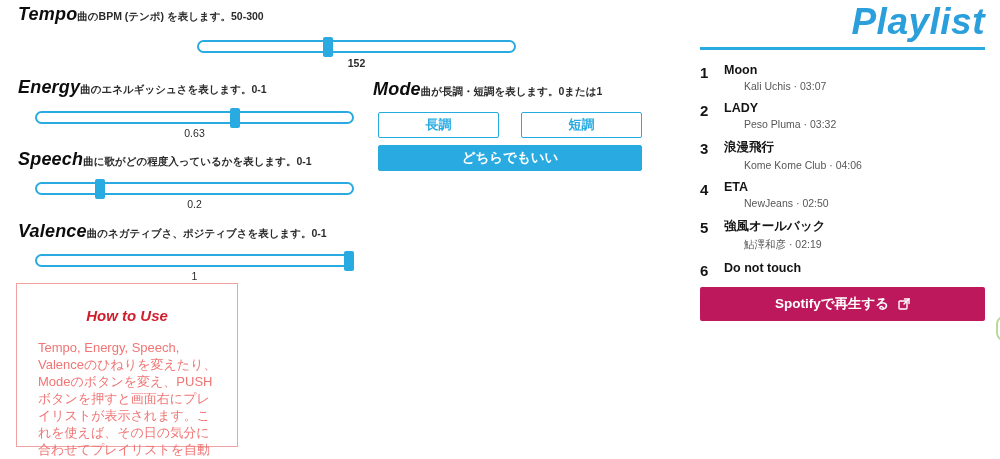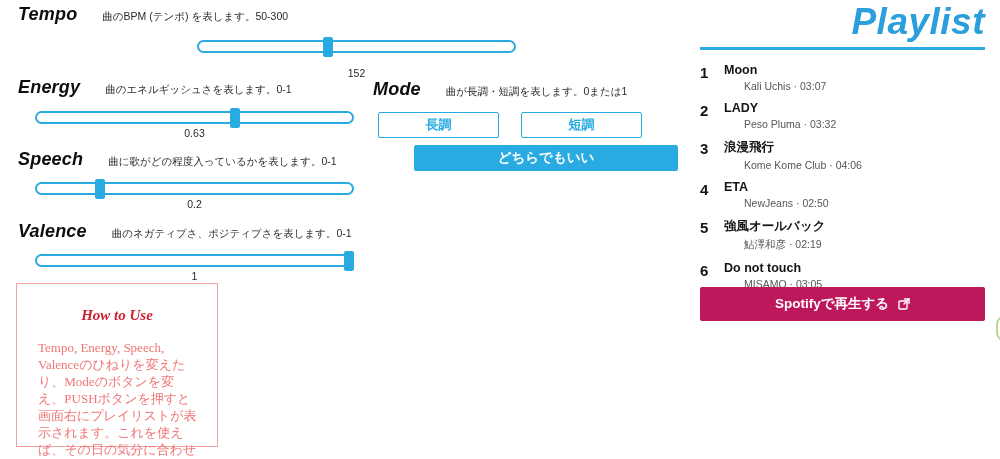--- a/index.html
+++ b/index.html
@@ -4,21 +4,21 @@
 <style>
   * { margin:0; padding:0; box-sizing:border-box; }
   html,body { background:#fff; }
   .app {
     position:relative; width:1000px; height:459px; overflow:hidden;
     background:#fff; font-family:"Liberation Sans", sans-serif; color:#1a1a1a;
   }
   
   .heading { position:absolute; white-space:nowrap; }
   .h-title { font-style:italic; font-weight:bold; font-size:18px; color:#0d0d0d; letter-spacing:.2px; }
-  .h-desc  { font-size:10.5px; color:#2b2b2b; margin-left:9px; font-weight:normal;padding-left:16px; }
+  .h-desc  { font-size:10.5px; color:#2b2b2b; font-weight:bold; }
   .h-tempo   { left:18px;  top:4px;  }
   .h-energy  { left:18px;  top:77px; }
   .h-speech  { left:18px;  top:149px;}
   .h-valence { left:18px;  top:221px;}
   .h-mode    { left:373px; top:79px; }
 
   .track {
     position:absolute; height:13px; width:319px;
     background:#fff; border:2px solid #29abe2; border-radius:7px; cursor:pointer;
   }
@@ -27,46 +27,45 @@
   .t-speech  { left:35px;  top:182px; }
   .t-valence { left:35px;  top:254px; }
   .thumb {
     position:absolute; top:50%; width:10px; height:20px;
     background:#29abe2; border-radius:2px; transform:translate(-50%,-50%); cursor:grab;
   }
   .value {
     position:absolute; width:319px; text-align:center;
     font-size:10.5px; color:#2b2b2b;
   }
-  .v-tempo   { left:197px; top:67px;  }
+  .v-tempo   { left:197px; top:57px;font-weight:bold;  }
   .v-energy  { left:35px;  top:127px; }
   .v-speech  { left:35px;  top:198px; }
   .v-valence { left:35px;  top:270px; }
 
   
   .mode-row { position:absolute; left:378px; top:112px; width:264px; display:flex; gap:22px; }
   .mode-btn {
     flex:1; height:26px; background:#fff; border:1px solid #29abe2; border-radius:2px;
     color:#29abe2; font-weight:bold; font-size:13px; cursor:pointer;
     display:flex; align-items:center; justify-content:center;
     font-family:"Liberation Sans", sans-serif;
   }
   .mode-either {
     position:absolute; left:378px; top:145px; width:264px; height:26px;
     background:#29abe2; border:1px solid #29abe2; border-radius:2px;
     color:#fff; font-weight:bold; font-size:13.5px; cursor:pointer;
     display:flex; align-items:center; justify-content:center;
     font-family:"Liberation Sans", sans-serif;
-    margin-left:36px;
   }
 
   
   .howto {
-    position:absolute; left:16px; top:283px; width:202px; height:164px;
-    border:1px solid #f2a0a0; background:#fff;font-family:Liberation Serif, serif;
+    position:absolute; left:16px; top:283px; width:222px; height:164px;
+    border:1px solid #f2a0a0; background:#fff;
   }
   .howto-title {
     margin-top:23px; text-align:center;
     font-style:italic; font-weight:bold; font-size:15px; color:#cf1f2e;
   }
   .howto-body {
     margin:15px 17px 0 21px; font-size:13px; line-height:17px; color:#f07575;
   }
 
   
@@ -202,21 +201,20 @@
         <div class="pl-meta">
           <div class="pl-song">強風オールバック</div>
           <div class="pl-sub"><span>鮎澤和彦</span> <span>·</span> <span>02:19</span></div>
         </div>
       </div>
 
       <div class="pl-item">
         <div class="pl-num">6</div>
         <div class="pl-meta">
           <div class="pl-song">Do not touch</div>
-          <div class="pl-sub"><span>MISAMO</span> <span>·</span> <span>03:05</span></div>
         </div>
       </div>
 
     </div>
 
     <button class="spotify-btn">
       <span>Spotifyで再生する</span>
       <svg class="ext-icon" viewBox="0 0 12 12" fill="none" stroke="#fff" stroke-width="1.4">
         <rect x="1" y="3" width="8" height="8" rx="1"></rect>
         <path d="M6.5 1h4.5v4.5" stroke-linecap="round"></path>

